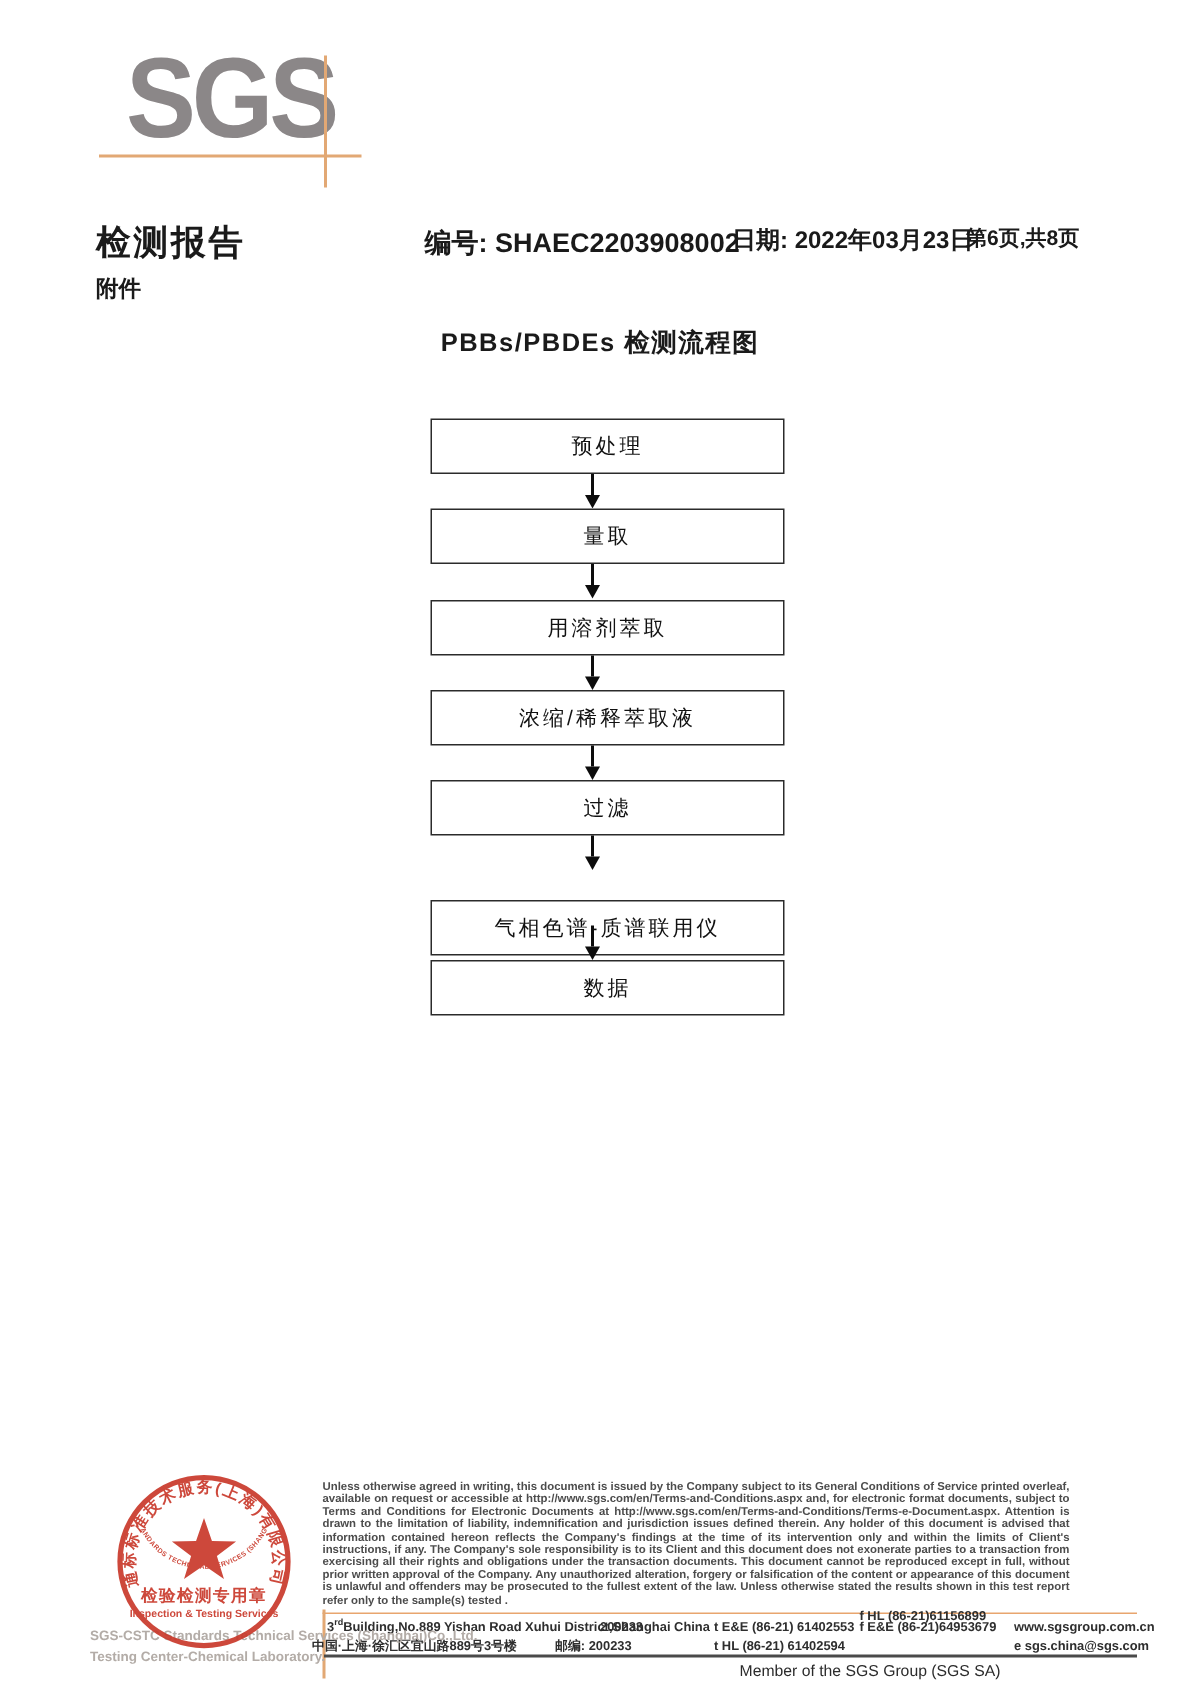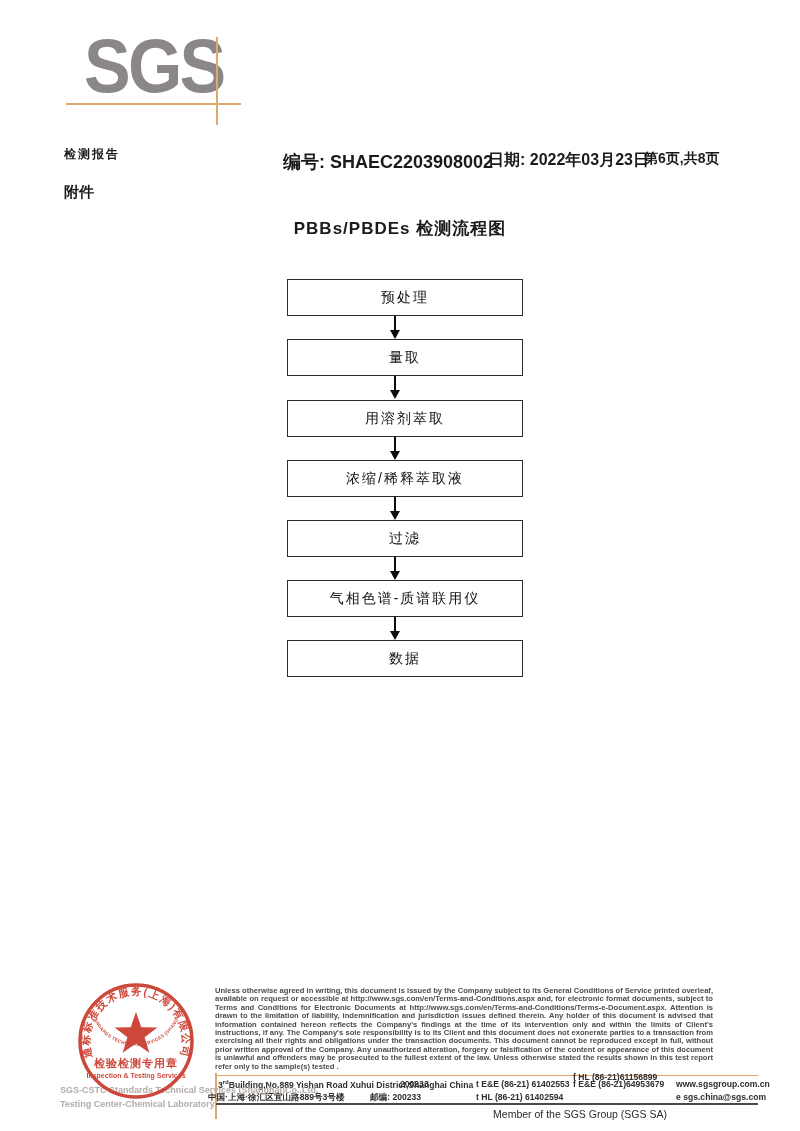--- a/index.html
+++ b/index.html
@@ -7,21 +7,21 @@
   body { font-family:"Liberation Sans","DejaVu Sans",sans-serif; color:#1a1a1a; }
   .page { position:relative; width:800px; height:1131px; background:#fff; overflow:hidden; margin:0 auto; }
 
   
   .logo-text { position:absolute; left:84px; top:22px; font-size:76px; font-weight:700;
                letter-spacing:-3px; color:#8b8788; transform:scaleX(0.92); transform-origin:left top; }
   .logo-hline { position:absolute; left:66px; top:103px; width:175px; height:2px; background:#e2a874; }
   .logo-vline { position:absolute; left:216px; top:37px; width:2px; height:88px; background:#e2a874; }
 
   
-  .report-title { position:absolute; left:64px; top:146px; font-size:12px; font-weight:700; letter-spacing:2px; }
+  .report-title { position:absolute; left:64px; top:146px; font-size:23px; font-weight:700; letter-spacing:2px; }
   .report-no   { position:absolute; left:283px; top:150px; font-size:18px; font-weight:700;text-align:center; }
   .report-date { position:absolute; left:488px; top:150px; font-size:16px; font-weight:700; }
   .report-page { position:absolute; left:644px; top:150px; font-size:14px; font-weight:600; }
   .attachment  { position:absolute; left:64px; top:183px; font-size:15px; font-weight:700; }
 
   
   .flow-title { position:absolute; left:0; top:217px; width:800px; text-align:center;
                 font-size:17px; font-weight:700; letter-spacing:1px; }
   .flow { position:absolute; left:287px; top:0; width:216px; }
   .fbox { position:absolute; left:0; width:236px; height:37px; border:1px solid #2b2b2b;
@@ -86,21 +86,21 @@
     <div class="fbox" style="top:460px">浓缩/稀释萃取液</div>
     <div class="farrow" style="top:497px">
         <div class="shaft"></div>
         <div class="head"></div>
       </div>
     <div class="fbox" style="top:520px">过滤</div>
     <div class="farrow" style="top:557px">
         <div class="shaft"></div>
         <div class="head"></div>
       </div>
-    <div class="fbox" style="top:580px">气相色谱-质谱联用仪</div>
+    <div class="fbox" style="top:600px">气相色谱-质谱联用仪</div>
     <div class="farrow" style="top:617px">
         <div class="shaft"></div>
         <div class="head"></div>
       </div>
     <div class="fbox" style="top:640px">数据</div>
   </div>
 
   <div class="disclaimer">Unless otherwise agreed in writing, this document is issued by the Company subject to its General Conditions of Service printed overleaf, available on request or accessible at http://www.sgs.com/en/Terms-and-Conditions.aspx and, for electronic format documents, subject to Terms and Conditions for Electronic Documents at http://www.sgs.com/en/Terms-and-Conditions/Terms-e-Document.aspx. Attention is drawn to the limitation of liability, indemnification and jurisdiction issues defined therein. Any holder of this document is advised that information contained hereon reflects the Company's findings at the time of its intervention only and within the limits of Client's instructions, if any. The Company's sole responsibility is to its Client and this document does not exonerate parties to a transaction from exercising all their rights and obligations under the transaction documents. This document cannot be reproduced except in full, without prior written approval of the Company. Any unauthorized alteration, forgery or falsification of the content or appearance of this document is unlawful and offenders may be prosecuted to the fullest extent of the law. Unless otherwise stated the results shown in this test report refer only to the sample(s) tested .</div>
 
   <div class="foot-orange-h"></div>

